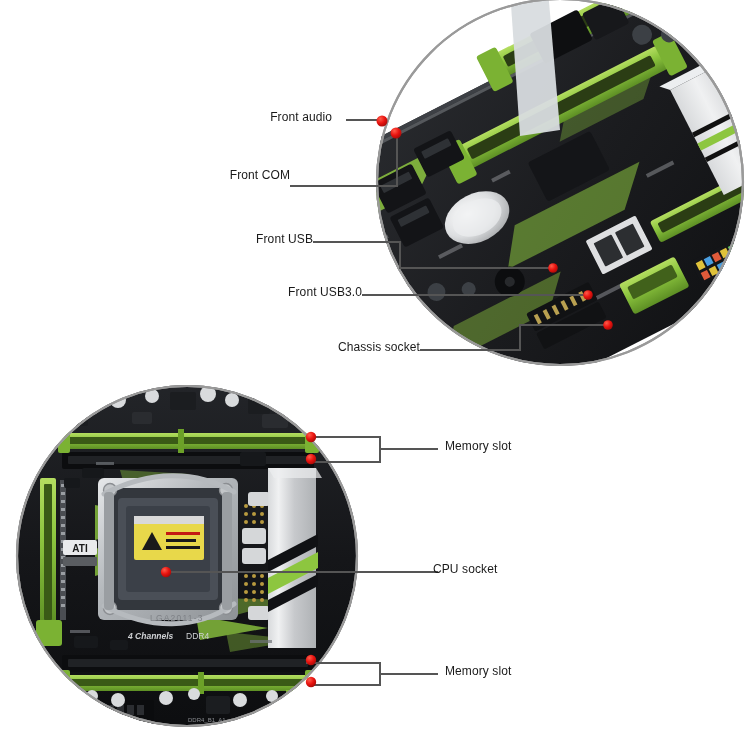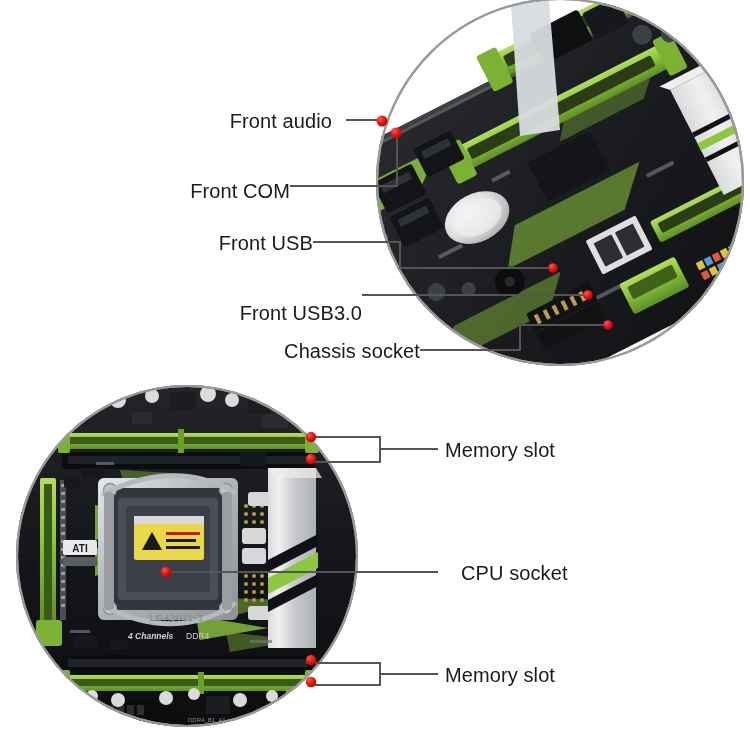--- a/index.html
+++ b/index.html
@@ -19,21 +19,21 @@
   #stage svg.layer {
     position: absolute;
     left: 0;
     top: 0;
     width: 750px;
     height: 750px;
   }
   .callout-label {
     position: absolute;
     font-family: "Liberation Sans", sans-serif;
-    font-size: 20px;
+    font-size: 12px;
     color: #1a1a1a;
     white-space: nowrap;
     letter-spacing: 0.1px;
   }
   .label-right { text-align: left; }
   .label-left  { text-align: right; }
 </style>
 </head>
 <body>
 
@@ -436,27 +436,27 @@
       <circle cx="311" cy="437" r="5.2" fill="url(#gDot)"></circle>
       <circle cx="311" cy="459" r="5.2" fill="url(#gDot)"></circle>
       <circle cx="166" cy="572" r="5.2" fill="url(#gDot)"></circle>
       <circle cx="311" cy="660" r="5.2" fill="url(#gDot)"></circle>
       <circle cx="311" cy="682" r="5.2" fill="url(#gDot)"></circle>
     </g>
   </svg>
 
   <div class="callout-label label-left" style="right:418px; top:110px;">Front audio</div>
 
-  <div class="callout-label label-left" style="right:460px; top:180px;">Front COM</div>
+  <div class="callout-label label-left" style="right:460px; top:168px;">Front COM</div>
 
   <div class="callout-label label-left" style="right:437px; top:232px;margin-left:27px;">Front USB</div>
 
-  <div class="callout-label label-left" style="right:388px; top:285px;margin-top:17px;">Front USB3.0</div>
+  <div class="callout-label label-left" style="right:388px; top:285px;">Front USB3.0</div>
 
   <div class="callout-label label-left" style="right:330px; top:340px;">Chassis socket</div>
 
   <div class="callout-label label-right" style="left:445px; top:439px;">Memory slot</div>
 
-  <div class="callout-label label-right" style="left:461px; top:562px;">CPU socket</div>
+  <div class="callout-label label-right" style="left:433px; top:562px;">CPU socket</div>
 
   <div class="callout-label label-right" style="left:445px; top:664px;">Memory slot</div>
 
 </div>
 
 </body></html>

